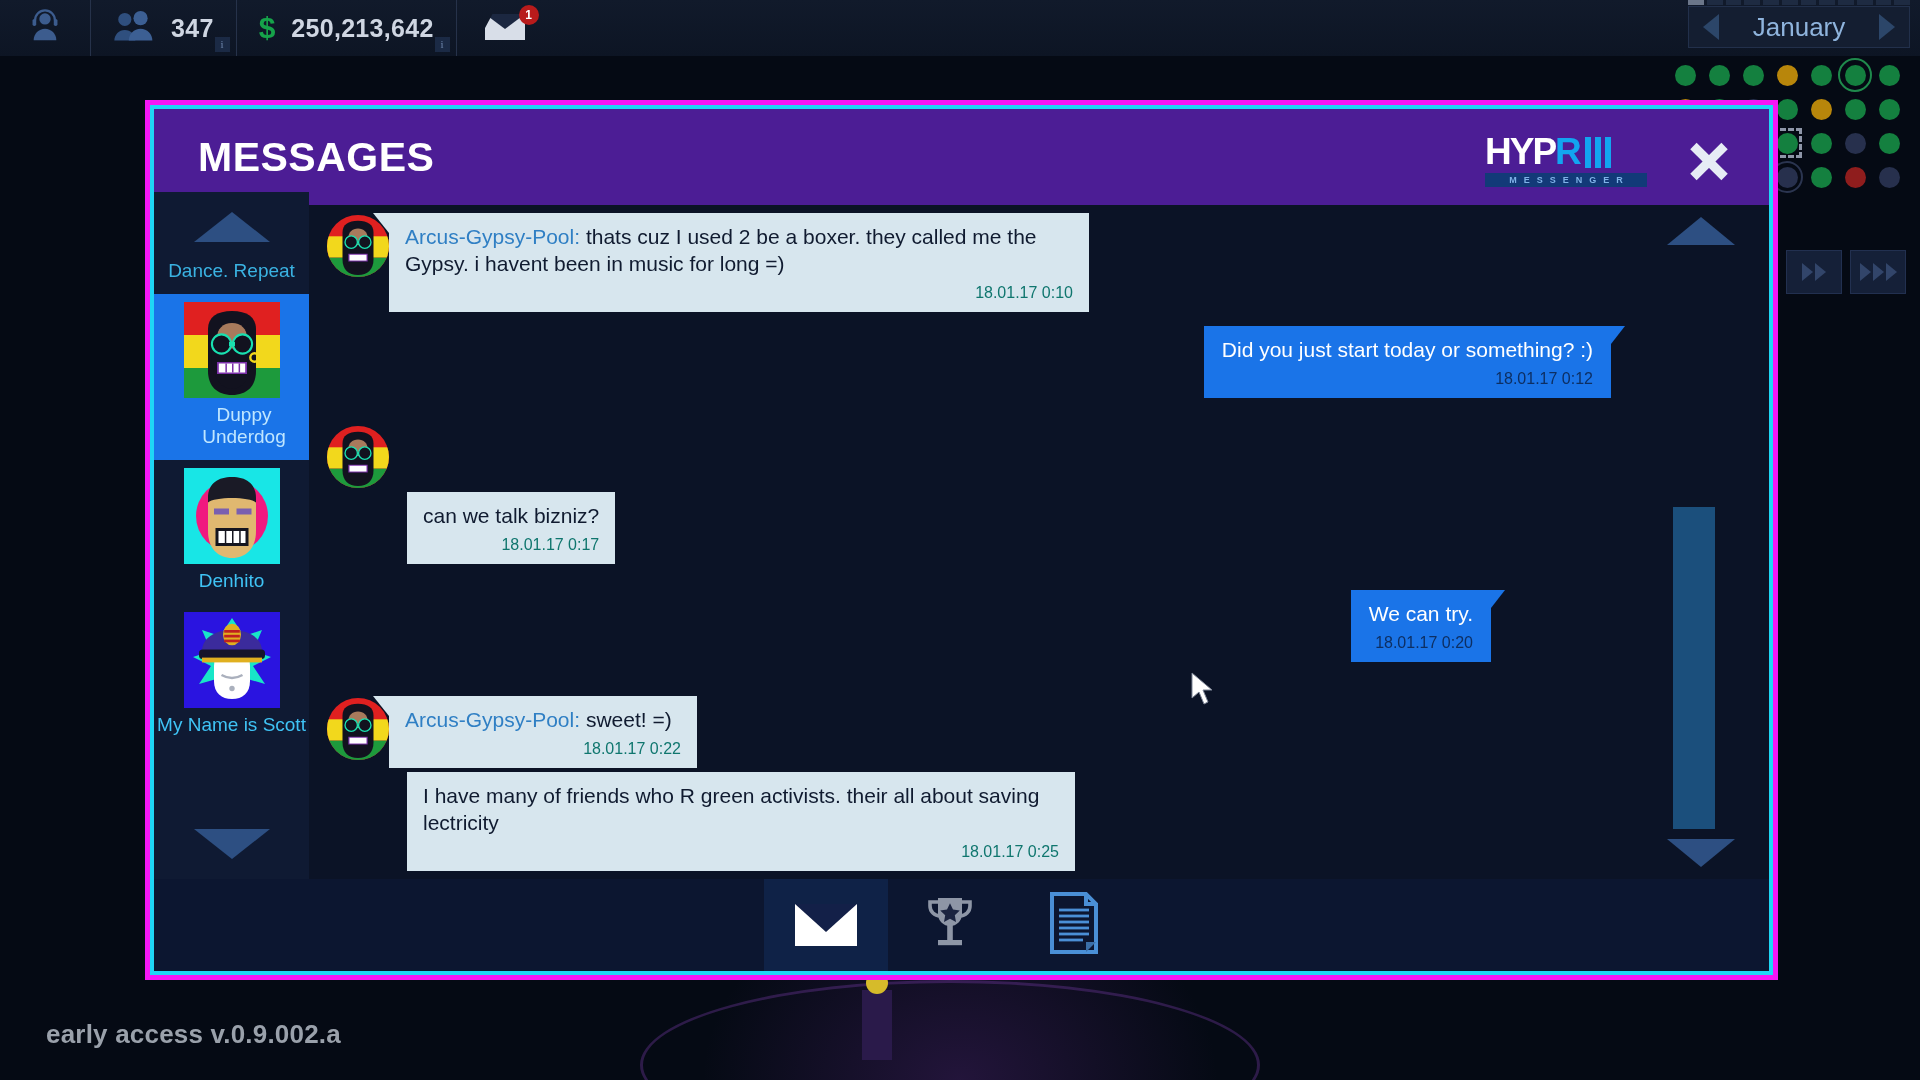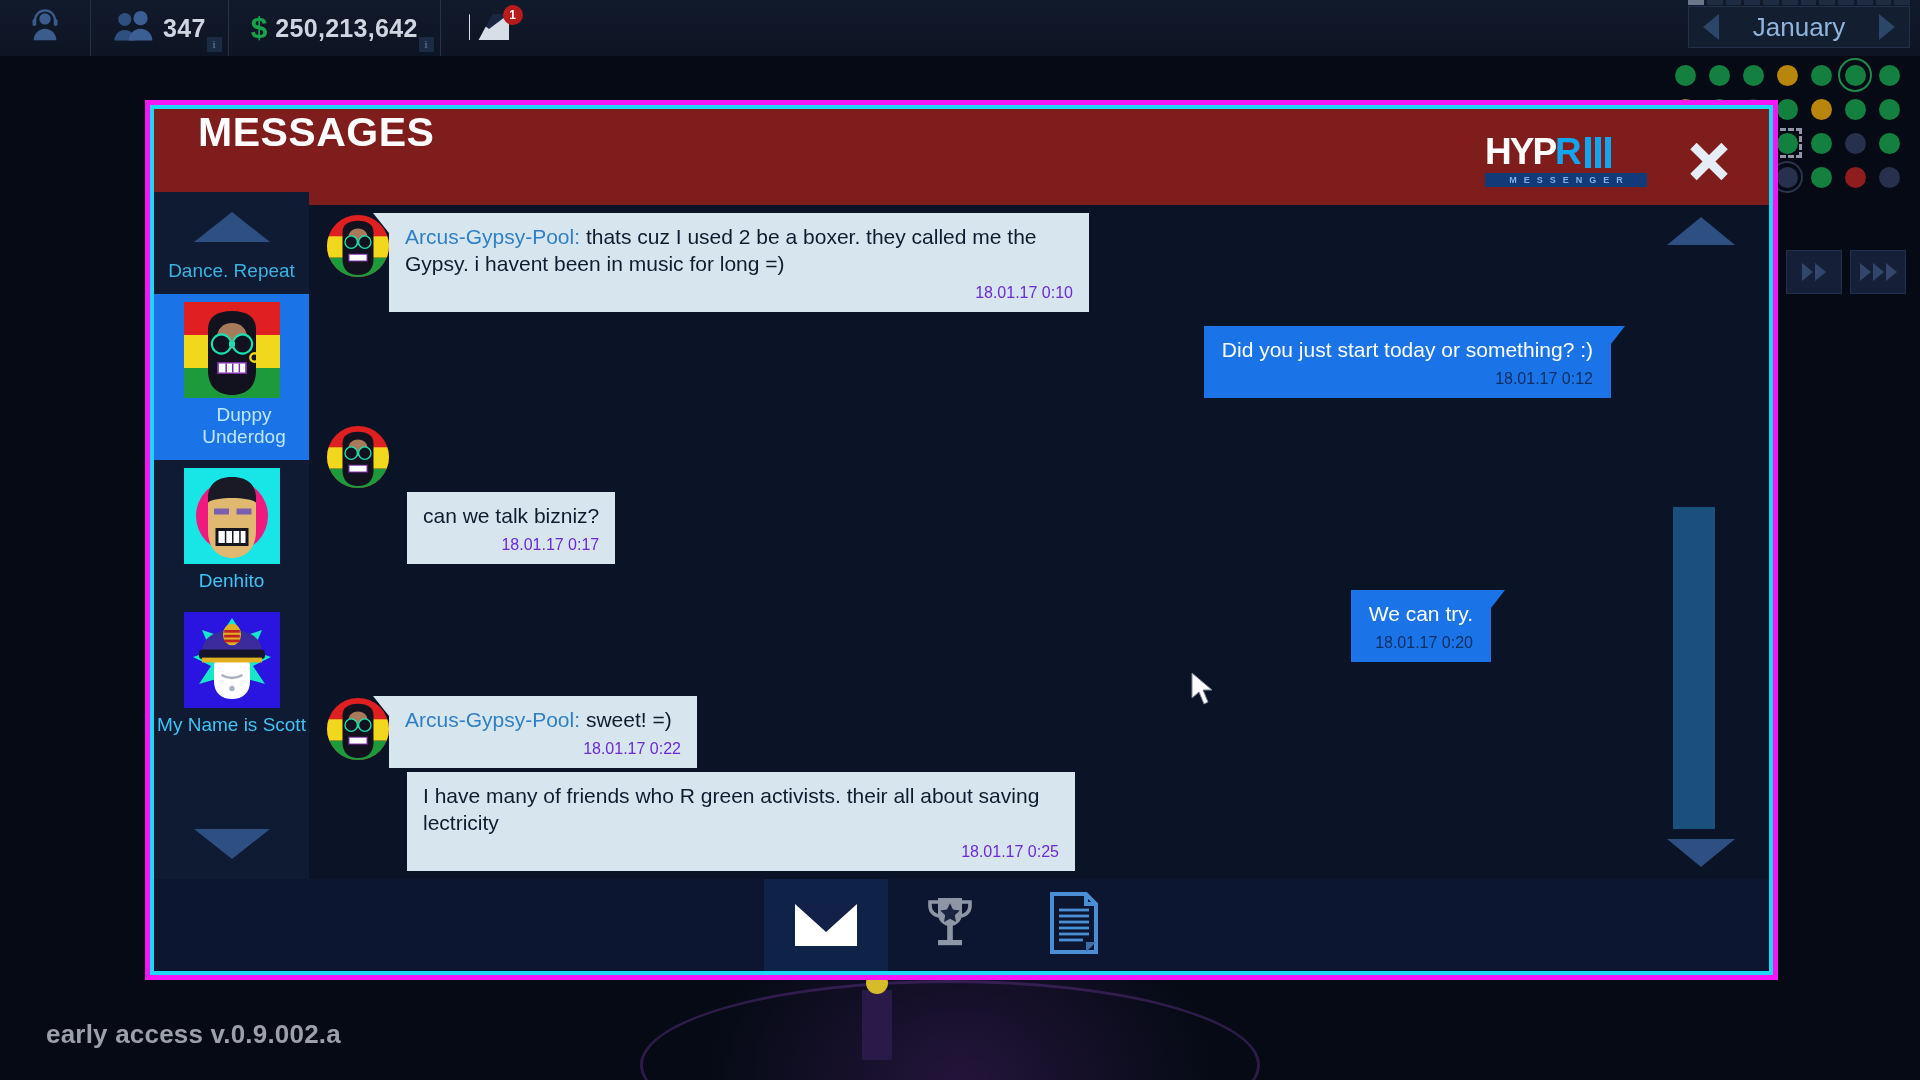--- a/index.html
+++ b/index.html
@@ -10,21 +10,21 @@
   }
   #app { position: relative; width: 1920px; height: 1080px; background: #050a14; }
 
   
   .topbar {
     position: absolute; left: 0; top: 0; width: 1920px; height: 56px;
     background: linear-gradient(180deg,#111a2b 0%, #0d1524 100%);
     display: flex; align-items: stretch;
   }
   .tb-cell {
-    display: flex; align-items: center; gap: 8px;
+    display: flex; align-items: center; gap: 16px;
     padding: 0 22px; position: relative;
     border-right: 1px solid #26324a;
   }
   .tb-cell.first { padding: 0 28px; }
   .tb-val {
     font-size: 25px; font-weight: bold; color: #cfd6e2;
     letter-spacing: .3px;
   }
   .tb-dollar { font-size: 30px; font-weight: bold; color: #16a34a; }
   .tb-info {
@@ -96,21 +96,21 @@
     position: absolute; left: 145px; top: 100px; width: 1633px; height: 880px;
     border: 5px solid #f516f5;
     background: #0b1326;
     padding: 0;
   }
   .modal-inner {
     position:absolute; inset: 0; border: 4px solid #1fd6f5; background:#0b1326;
   }
   .modal-header {
     position:absolute; left:0; top:0; right:0; height: 96px;
-    background: #7f1d1d; display:flex; 
+    background: #4c1d95; display:flex; align-items:center;
   }
   .modal-title {
     margin-left: 44px; font-size: 41px; font-weight: bold; color:#ffffff;
     letter-spacing: .5px;
   }
   
   .logo { position:absolute; right: 122px; top: 26px; width: 162px; }
   .logo-top { display:flex; align-items:flex-end; height: 34px; }
   .logo-txt { font-size: 37px; font-weight: bold; line-height: 34px; letter-spacing: -2px;
               font-family:"Liberation Sans", sans-serif; }
@@ -168,21 +168,21 @@
   .row.right { justify-content: flex-end; }
   .avatar-circ { width: 62px; height: 62px; border-radius:50%; flex:0 0 62px; margin-top:2px; overflow:hidden; }
   .bubble-group { display:flex; flex-direction:column; }
 
   .bubble {
     position: relative; background:#d7e6ee; color:#101b30;
     padding: 10px 16px 6px 16px; max-width: 760px;
     font-size: 21px; line-height: 27px;
   }
   .bubble .sender { color:#2f7fc4; }
-  .bubble .time { display:block; text-align:right; font-size:16px; color:#6d28d9; margin-top:2px; }
+  .bubble .time { display:block; text-align:right; font-size:16px; color:#0f766e; margin-top:2px; }
   .bubble.tail::before {
     content:""; position:absolute; left:-16px; top:0; width:0;height:0;
     border-top: 20px solid #d7e6ee; border-left: 16px solid transparent;
   }
 
   .bubble-me {
     position:relative; background:#1a74e8; color:#ffffff;
     padding: 10px 18px 6px 18px; max-width: 700px;
     font-size: 21px; line-height: 27px;
   }

